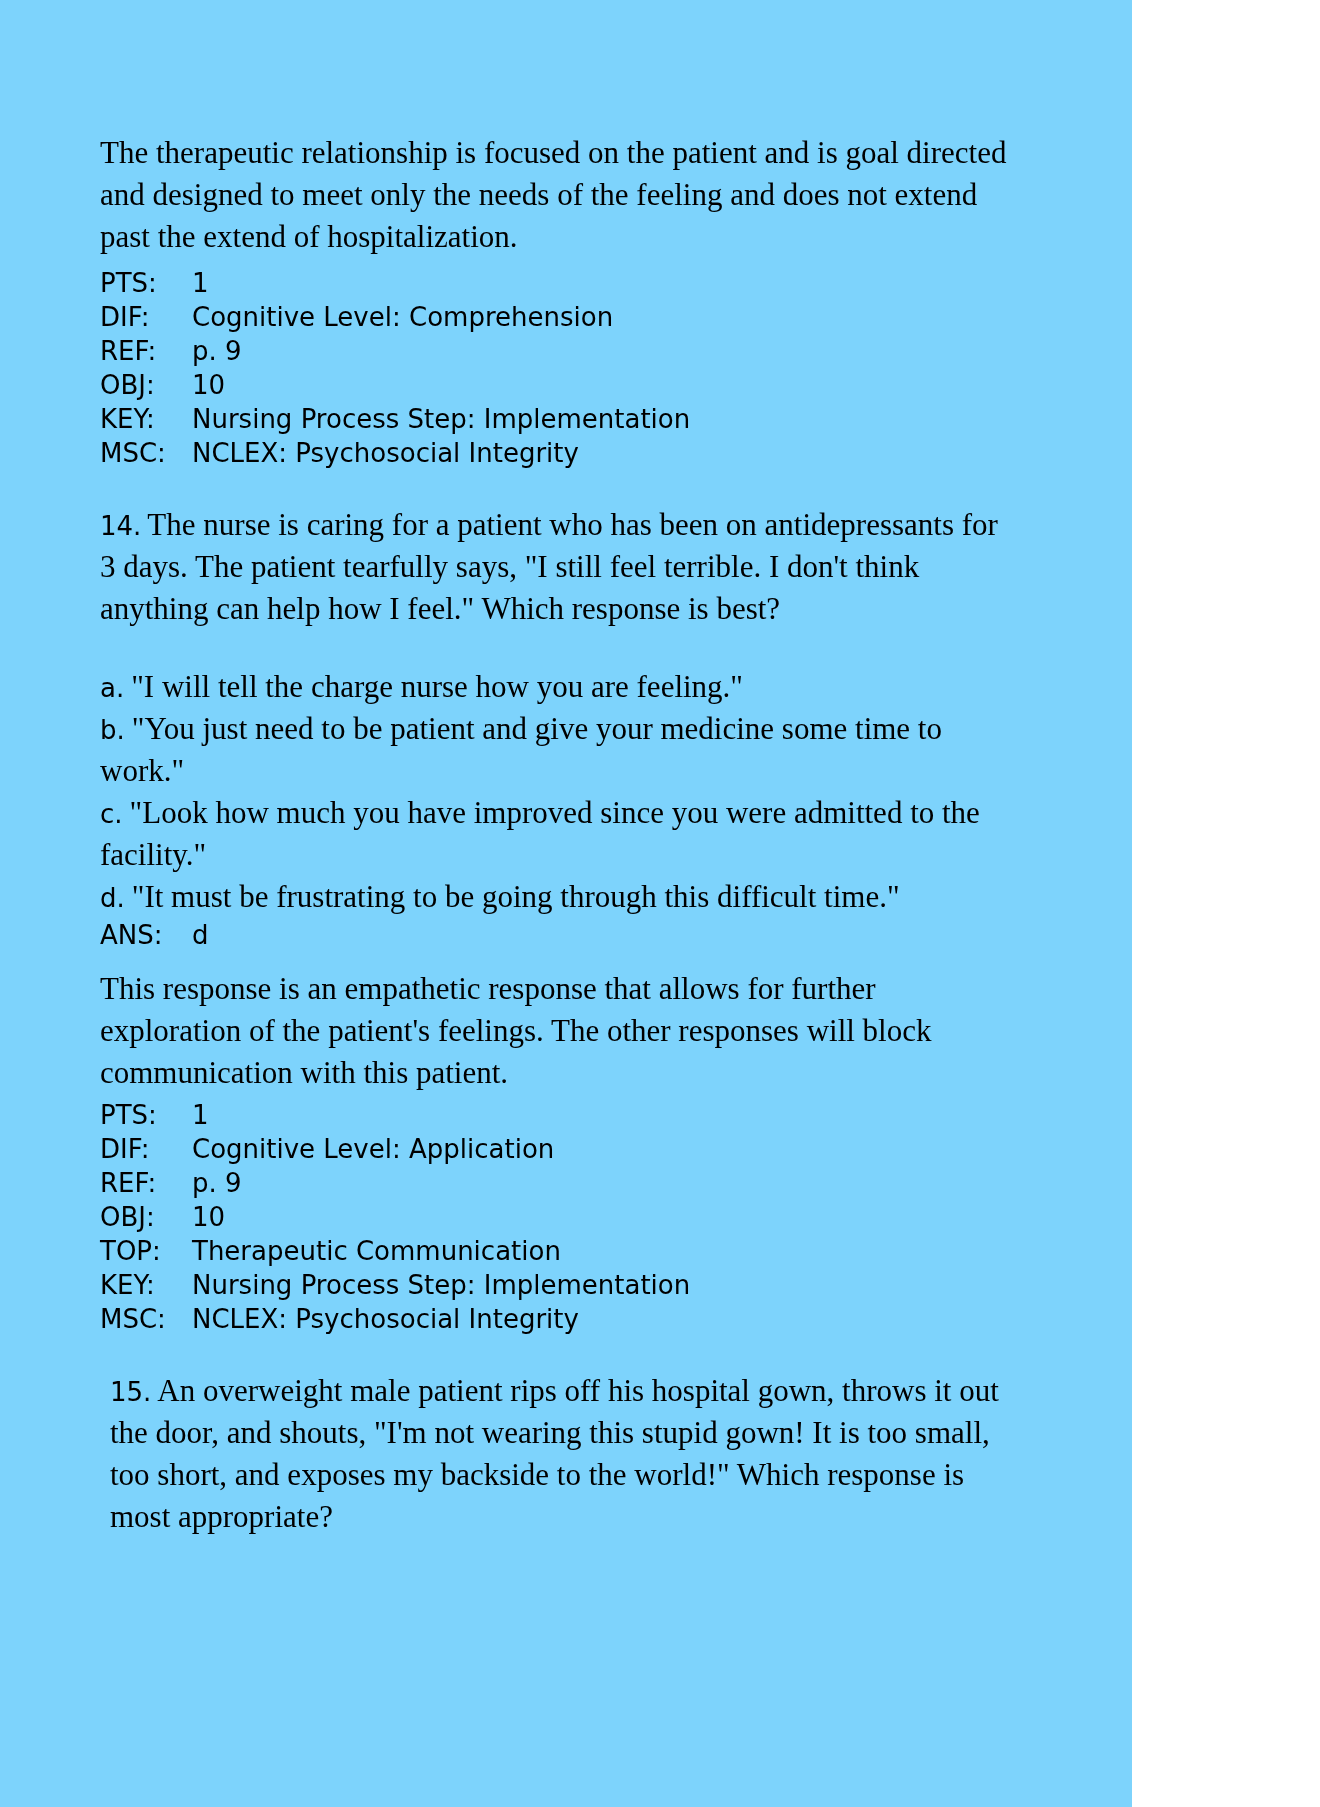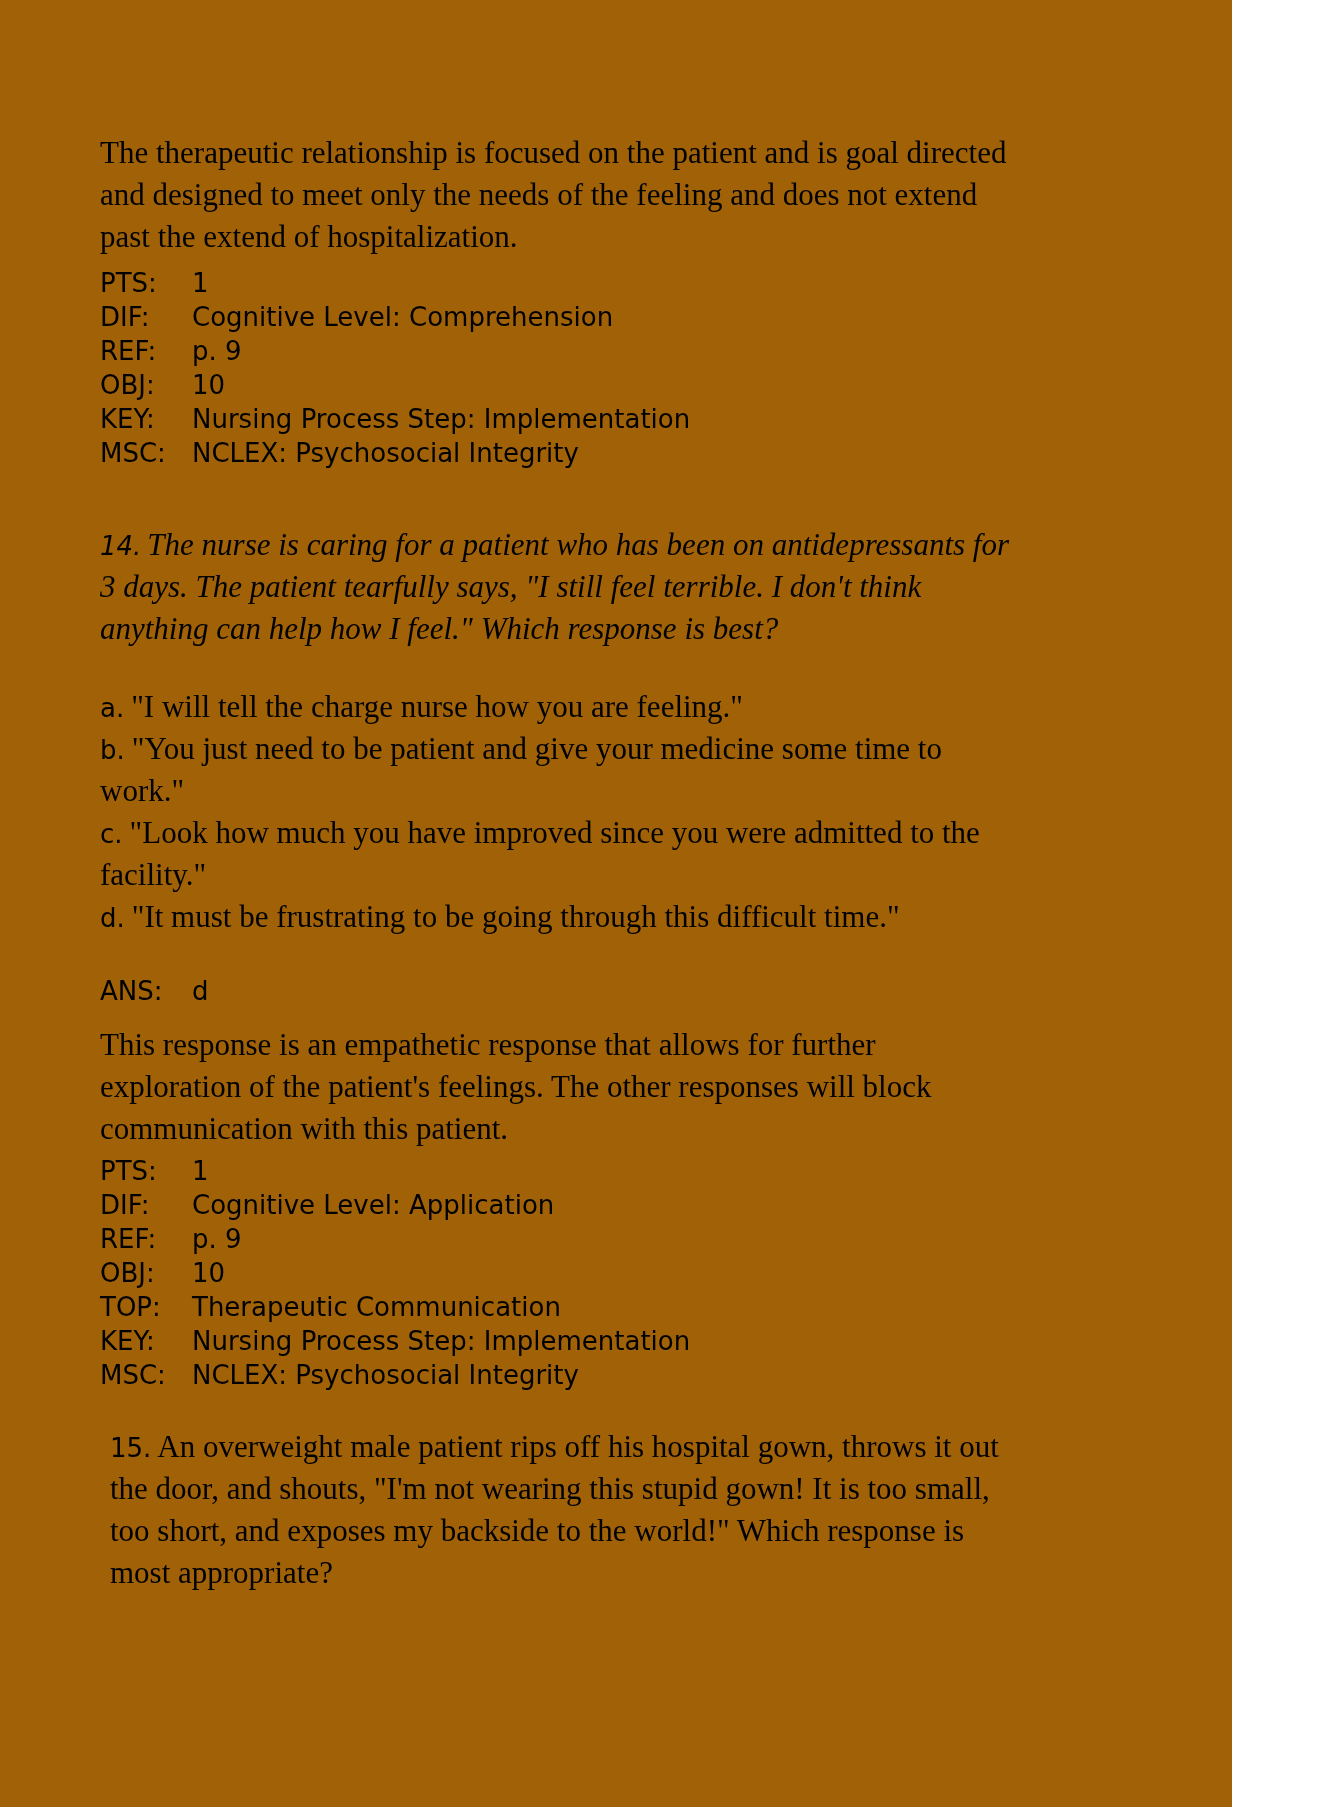--- a/index.html
+++ b/index.html
@@ -2,24 +2,24 @@
 <html><head>
 <meta charset="utf-8">
 <style>
   html, body {
     margin: 0;
     padding: 0;
     background: #ffffff;
   }
   .page {
     position: relative;
-    width: 1232px;
+    width: 1132px;
     height: 1807px;
     box-sizing: border-box;
-    background: #a16207;
+    background: #7dd3fc;
     color: #000000;
     padding: 132px 100px 0 100px;
     overflow: hidden;
   }
   .serif-line {
     font-family: "Liberation Serif", serif;
     font-size: 31px;
     line-height: 42px;
     white-space: pre;
   }
@@ -35,23 +35,23 @@
   }
   .qnum, .opt-letter {
     font-family: "DejaVu Sans", sans-serif;
     font-size: 26px;
     line-height: 1;
   }
   .qnum { margin-right: 6px; }
   .opt-letter { margin-right: 7px; }
 
   .block-meta-1   { margin-top: 8px; }
-  .block-q14      { margin-top: 54px; font-style: italic; }
+  .block-q14      { margin-top: 34px; }
   .block-options  { margin-top: 36px; }
-  .block-ans      { margin-top: 36px; }
+  .block-ans      { }
   .block-rationale{ margin-top: 16px; }
   .block-meta-2   { margin-top: 4px; }
   .block-q15      { margin-top: 34px; margin-left: 10px; }
 </style>
 </head>
 <body>
 
 <div class="page">
 
   <div class="block-prev">

